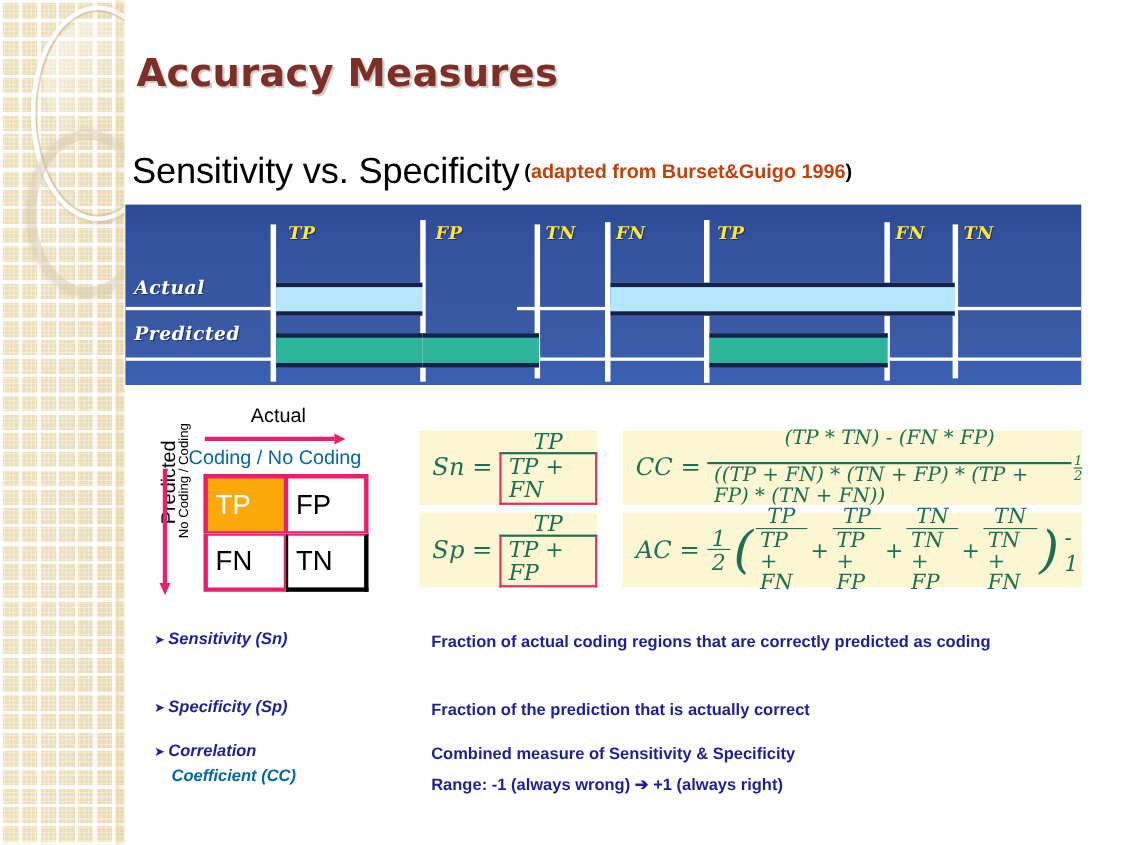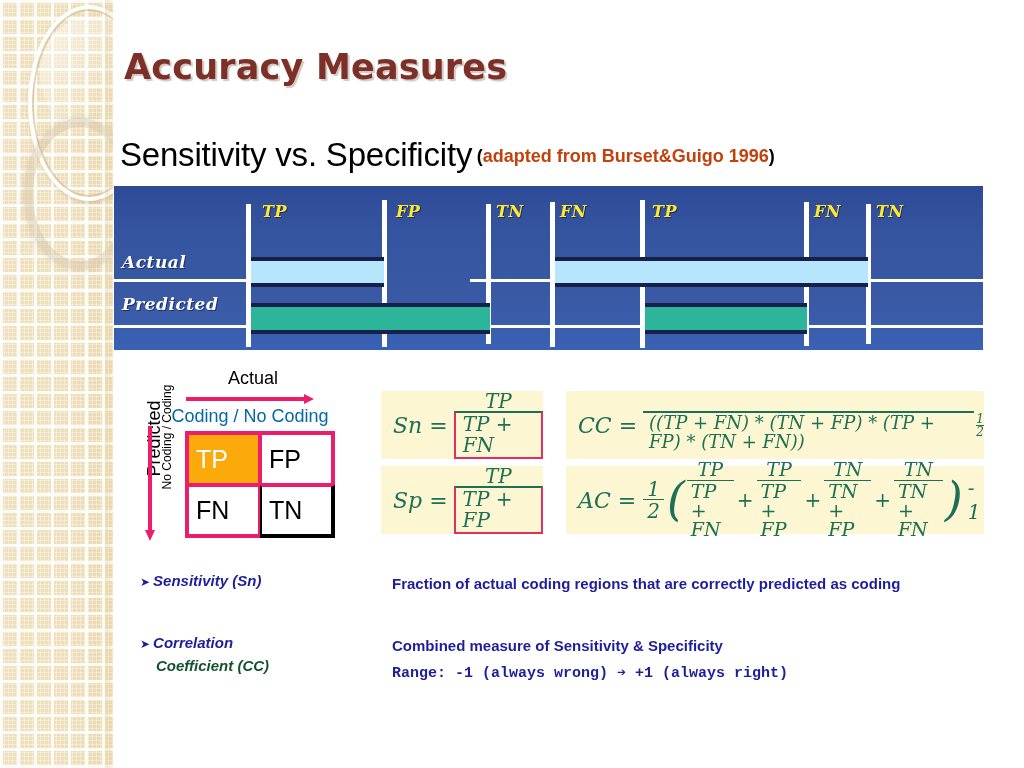--- a/index.html
+++ b/index.html
@@ -164,21 +164,21 @@
   .bullets{position:absolute;left:140px;top:560px;width:870px;margin-top:12px;}
   .b-row{position:relative;margin-bottom:14px;}
   .b-term{
     position:absolute;left:0;top:0;width:240px;
     color:#1e1e9c;font-weight:bold;font-style:italic;font-size:15px;
     font-family:"Liberation Sans",sans-serif;
   }
   .b-term .arrowg{font-style:normal;font-weight:normal;font-size:12px;margin-right:3px;}
   .b-term2{
     position:absolute;left:16px;top:23px;width:240px;
-    color:#14532d;font-weight:bold;font-style:italic;font-size:15px;
+    color:#0369a1;font-weight:bold;font-style:italic;font-size:15px;
     font-family:"Liberation Sans",sans-serif;
   }
   .b-desc{
     margin-left:252px;color:#1e1e9c;font-weight:bold;font-size:15px;
     font-family:"Liberation Sans",sans-serif;line-height:1.55;max-width:610px;
   }
 </style>
 </head>
 <body>
 
@@ -268,20 +268,21 @@
     <span class="lhs">Sp  =</span>
     <span class="frac">
       <span class="num">TP</span>
       <span class="den den-boxed">TP + FP</span>
     </span>
   </div>
 
   <div class="fbox fbox-cc">
     <span class="lhs">CC  =</span>
     <span class="frac">
+      <span class="num" style="font-size:18px;">(TP * TN) - (FN * FP)</span>
       <span class="den" style="font-size:18px;margin-top:12px;">((TP + FN) * (TN + FP) * (TP + FP) * (TN + FN))</span>
     </span>
     <span class="tiny-frac">
       <span>1</span>
       <span class="d">2</span>
     </span>
   </div>
 
   <div class="fbox fbox-ac">
     <span class="lhs">AC  =</span>
@@ -315,25 +316,31 @@
 
   <div class="bullets">
 
     <div class="b-row" style="height:48px;">
       <div class="b-term">
         <span class="arrowg">➤</span><span>Sensitivity (Sn)</span>
       </div>
       <div class="b-desc">Fraction of actual coding regions that are correctly predicted as coding</div>
     </div>
 
+    <div class="b-row" style="height:26px;">
+      <div class="b-term">
+        <span class="arrowg">➤</span><span>Specificity (Sp)</span>
+      </div>
+      <div class="b-desc">Fraction of the prediction that is actually correct</div>
+    </div>
 
     <div class="b-row" style="height:50px;">
       <div class="b-term">
         <span class="arrowg">➤</span><span>Correlation</span>
       </div>
       <div class="b-term2">Coefficient (CC)</div>
       <div class="b-desc">Combined measure of Sensitivity &amp; Specificity</div>
-      <div class="b-desc" style="margin-top:5px;font-family:Liberation Mono, monospace;">Range: -1 (always wrong) ➔ +1 (always right)</div>
+      <div class="b-desc" style="margin-top:5px;">Range: -1 (always wrong) ➔ +1 (always right)</div>
     </div>
 
   </div>
 
 </div>
 
 </body></html>

